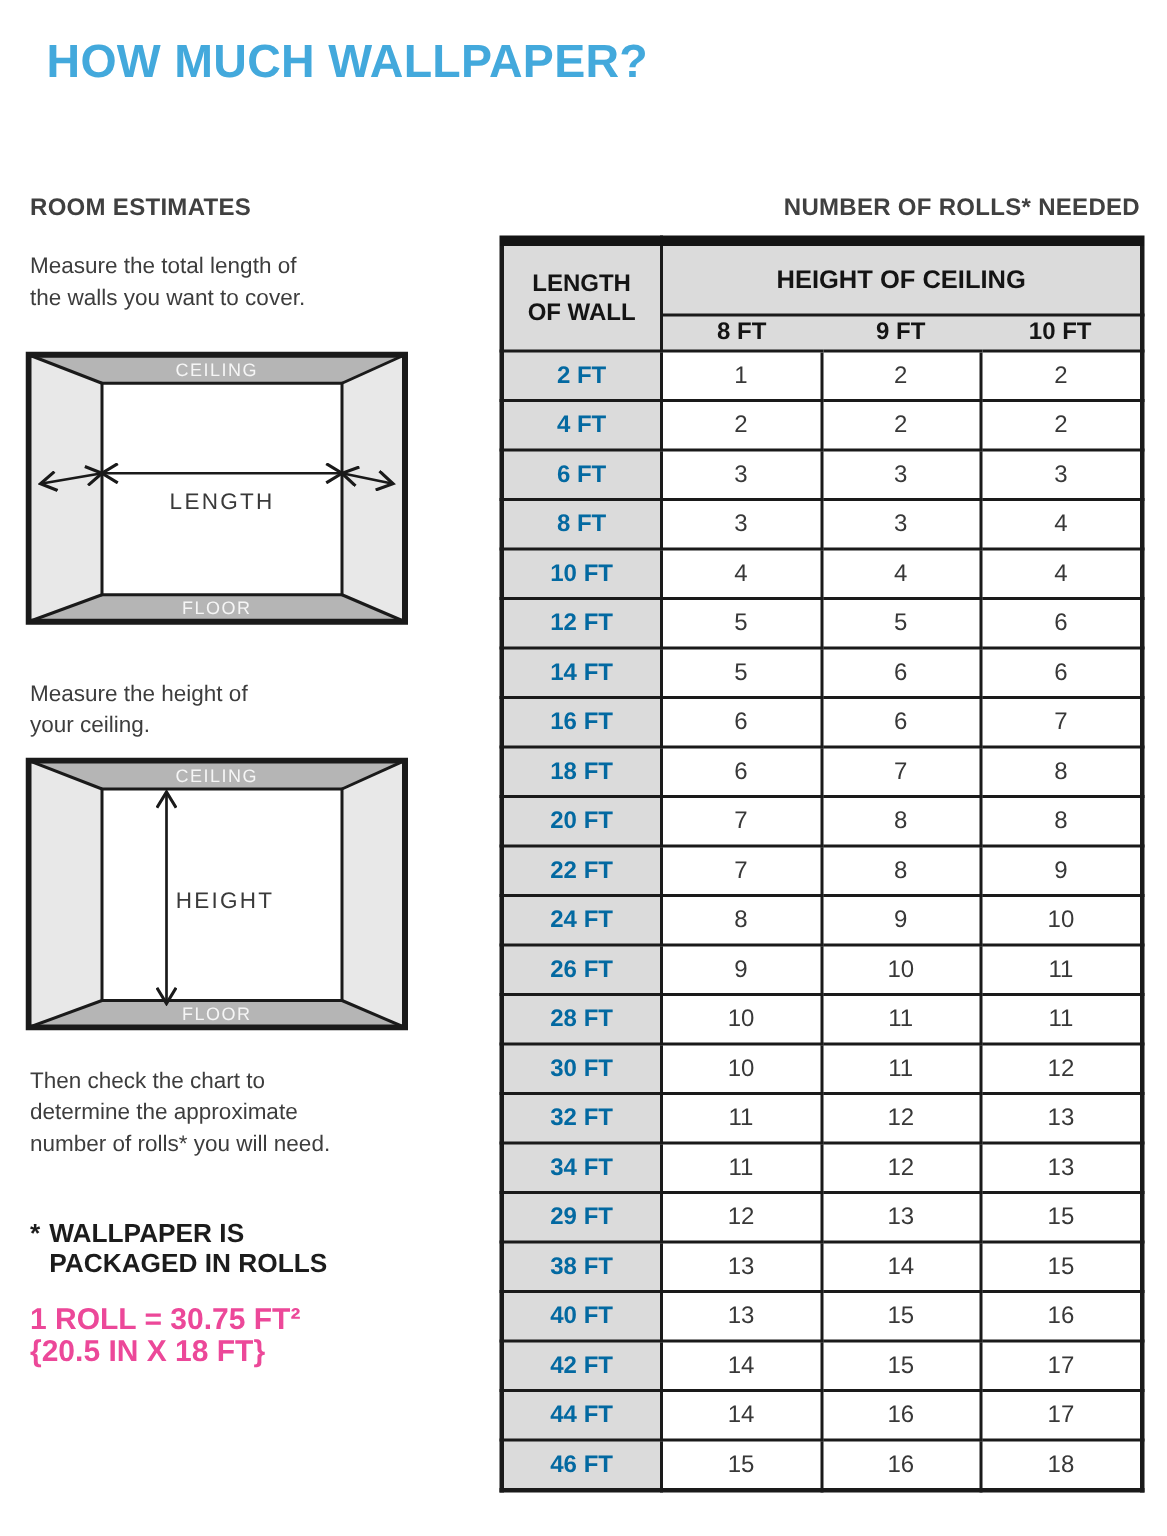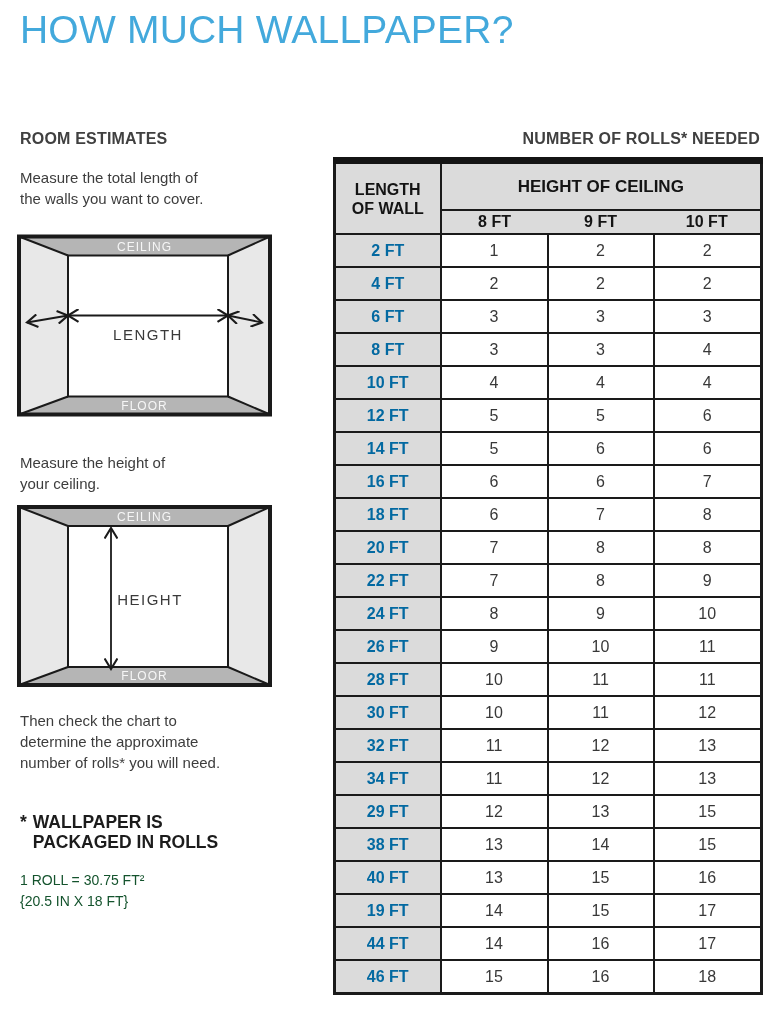--- a/index.html
+++ b/index.html
@@ -1,22 +1,22 @@
 <!DOCTYPE html>
 <html><head>
 <meta charset="utf-8">
 <style>
   html,body { margin:0; padding:0; background:#ffffff; }
   .page {
     position:relative; width:778px; height:1024px; background:#ffffff;
     font-family:"Liberation Sans", sans-serif; overflow:hidden;
   }
   .page-title {
-    position:absolute; left:20px; top:12px; margin:0;
-    font-size:39px; line-height:36px; font-weight:normal; color:#43a9dc; letter-spacing:0.2px;
+    position:absolute; left:20px; top:12px; margin:11px;
+    font-size:31px; line-height:36px; font-weight:bold; color:#43a9dc; letter-spacing:0.2px;
   }
   .section-heading {
     position:absolute; margin:0; font-size:16px; font-weight:bold;
     color:#404040; letter-spacing:0.2px;
   }
   .room-heading { left:20px; top:130px; }
   .rolls-heading { left:333px; top:130px; width:427px; text-align:right; }
   .step {
     position:absolute; left:20px; margin:0; font-size:15px; line-height:21px;
     color:#3d3d3d; white-space:pre-line;
@@ -24,21 +24,21 @@
   .step1 { top:167px; }
   .step2 { top:452px; }
   .step3 { top:710px; }
   .footnote {
     position:absolute; left:20px; top:812px; display:flex; gap:6px;
     font-size:17.5px; line-height:20px; font-weight:bold; color:#1c1c1c;
   }
   .footnote .txt { white-space:pre-line; }
   .roll-info {
     position:absolute; left:20px; top:870px; margin:0;
-    font-size:14px; line-height:21px; font-weight:normal; color:#14532d; white-space:pre-line;
+    font-size:20px; line-height:21px; font-weight:bold; color:#ec4899; white-space:pre-line;
   }
   .diagram { position:absolute; left:17px; }
   .diagram1 { top:234px; }
   .diagram2 { top:505px; }
 
   table.rolls {
     position:absolute; left:333px; top:157px; width:427px;
     border-collapse:collapse; table-layout:fixed;
     border:3px solid #1a1a1a; border-top:7px solid #141414;
   }
@@ -286,21 +286,21 @@
     </tr>
 
     <tr>
       <td class="wall-cell">40 FT</td>
       <td class="val-cell">13</td>
       <td class="val-cell">15</td>
       <td class="val-cell">16</td>
     </tr>
 
     <tr>
-      <td class="wall-cell">19 FT</td>
+      <td class="wall-cell">42 FT</td>
       <td class="val-cell">14</td>
       <td class="val-cell">15</td>
       <td class="val-cell">17</td>
     </tr>
 
     <tr>
       <td class="wall-cell">44 FT</td>
       <td class="val-cell">14</td>
       <td class="val-cell">16</td>
       <td class="val-cell">17</td>

